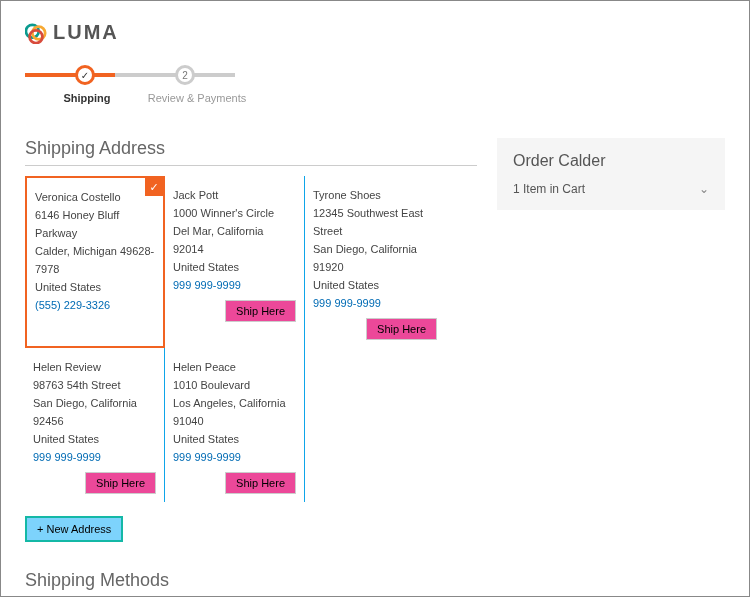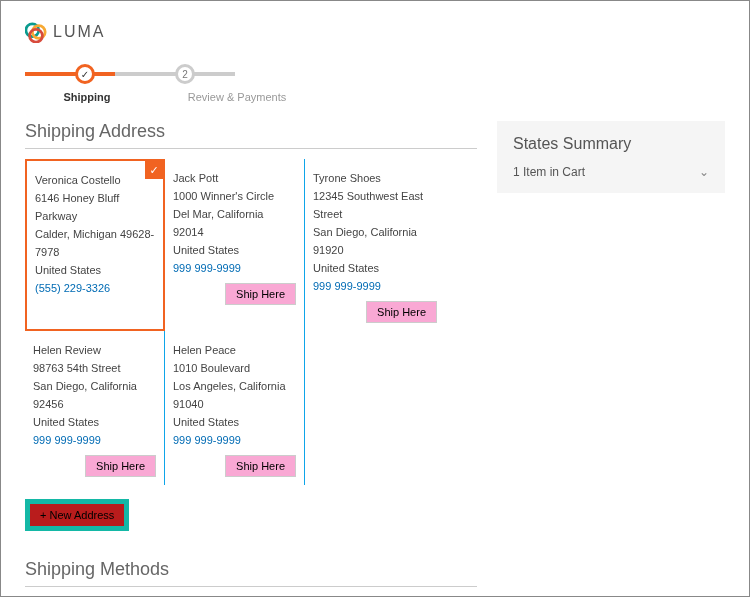--- a/index.html
+++ b/index.html
@@ -1,46 +1,46 @@
 <!DOCTYPE html>
 <html><head>
   <meta charset="utf-8">
   <style>
     * { box-sizing: border-box; margin: 0; padding: 0; }
     body { font-family: Arial, Helvetica, sans-serif; font-size: 12px; color: #333; background: #fff; }
     .page { width: 750px; height: 597px; border: 1px solid #888; padding: 20px 24px; position: relative; }
     
     .logo { display: flex; align-items: center; gap: 6px; margin-bottom: 16px; }
     .logo-mark { width: 22px; height: 22px; }
-    .logo-text { font-size: 16px; font-weight: 400; letter-spacing: 2px; color: #555; }
+    .logo-text { font-size: 20px; font-weight: 700; letter-spacing: 2px; color: #555; }
     
     .progress { display: flex; align-items: center; margin-bottom: 4px; position: relative; height: 28px; width: 210px; }
     .bar { position: absolute; top: 13px; left: 0; height: 4px; background: #ccc; width: 210px; }
     .bar-fill { position: absolute; top: 13px; left: 0; height: 4px; background: #f16321; width: 90px; }
     .pstep { position: absolute; top: 5px; width: 20px; height: 20px; border-radius: 50%; background: #fff; display: flex; align-items: center; justify-content: center; font-size: 10px; }
     .pstep.active { border: 3px solid #f16321; left: 50px; }
     .pstep.inactive { border: 3px solid #ccc; left: 150px; color: #777; }
-    .plabels { display: flex; font-size: 11px; margin-bottom: 18px; gap: 40px; }
+    .plabels { display: flex; font-size: 11px; margin-bottom: 34px; }
     .plabel1 { width: 100px; text-align: center; font-weight: bold; color: #333; margin-left: 12px; }
     .plabel2 { width: 120px; text-align: center; color: #999; }
     
     .content { display: flex; gap: 20px; }
     .left { flex: 1; }
     .heading { font-size: 18px; font-weight: 300; color: #666; margin-bottom: 6px; }
     .hr { border: none; border-top: 1px solid #ccc; margin-bottom: 10px; }
     
     .addresses { display: grid; grid-template-columns: repeat(3, 140px); gap: 0; }
     .addr { padding: 10px 8px 8px 8px; font-size: 11px; line-height: 18px; color: #444; border-right: 1px solid #0ea5e9; position: relative; min-height: 140px; }
     .addr:nth-child(3n) { border-right: none; }
     .addr.selected { border: 2px solid #f16321; border-right: 2px solid #f16321; }
     .addr .check { position: absolute; top: 0; right: 0; width: 18px; height: 18px; background: #f16321; color: #fff; display: flex; align-items: center; justify-content: center; font-size: 11px; }
     .addr .phone { color: #006bb4; }
-    .addr .shipbtn { display: inline-block; margin-top: 6px; padding: 4px 10px; background: #f9a8d4; border: 1px solid #ccc; font-size: 11px; cursor: pointer; float: right; }
+    .addr .shipbtn { display: inline-block; margin-top: 6px; padding: 4px 10px; background: #ec4899; border: 1px solid #ccc; font-size: 11px; cursor: pointer; float: right; }
     
-    .newaddr { margin-top: 14px; padding: 5px 10px; background: #b91c1c; border: 5px solid #14b8a6; font-size: 11px; cursor: pointer; display: inline-block; }
+    .newaddr { margin-top: 14px; padding: 5px 10px; background: #7dd3fc; border: 2px solid #14b8a6; font-size: 11px; cursor: pointer; display: inline-block; }
     
     .methods { margin-top: 28px; }
     .mtable { width: 270px; font-size: 11px; }
     .mrow { display: grid; grid-template-columns: 20px 60px 90px 100px; padding: 8px 0; border-bottom: 1px solid #ddd; align-items: center; }
     .mrow:last-child { border-bottom: none; }
     
     .sidebar { width: 228px; background: #f5f5f5; padding: 14px 16px; align-self: flex-start; }
     .sidebar h3 { font-size: 16px; font-weight: 300; color: #555; margin-bottom: 12px; }
     .cartline { display: flex; justify-content: space-between; align-items: center; font-size: 12px; color: #555; cursor: pointer; }
     .chev { color: #888; font-size: 12px; }
@@ -140,20 +140,20 @@
             
           </div>
 
         </div>
 
         <div style="clear:both"></div>
       </div>
     </div>
 
     <div class="sidebar">
-      <h3>States Summary</h3>
+      <h3>Order Calder</h3>
       <div class="cartline">
         <span>1 Item in Cart</span>
         <span class="chev">⌄</span>
       </div>
     </div>
   </div>
 </div>
 
 </body></html>

